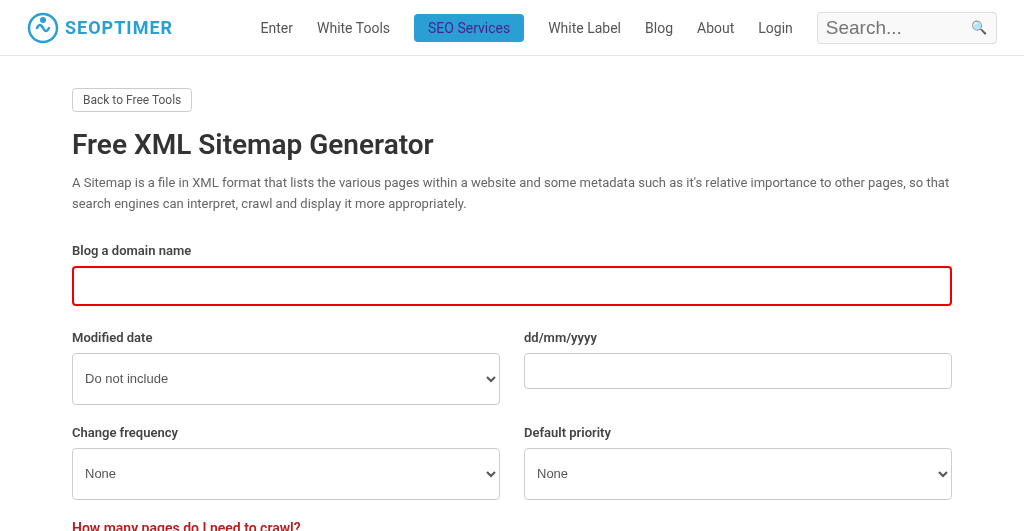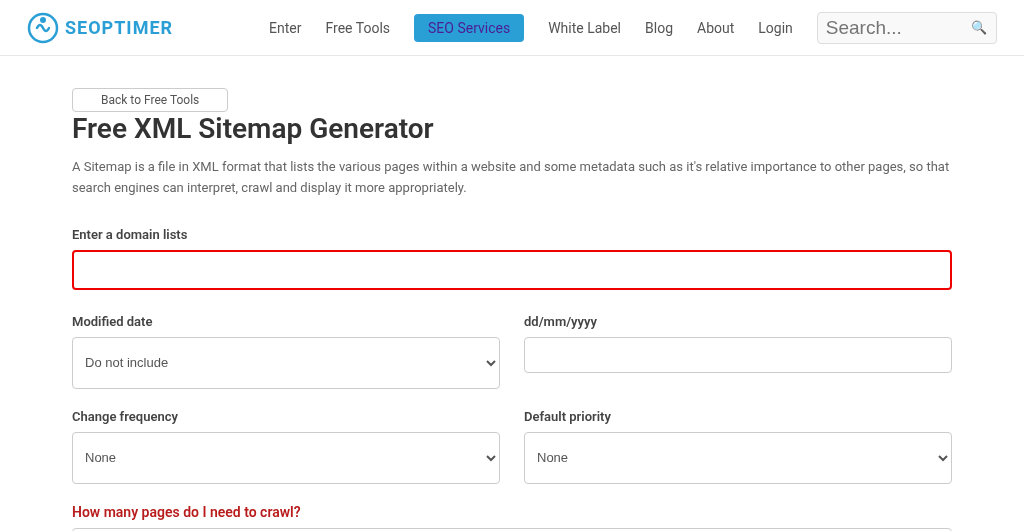--- a/index.html
+++ b/index.html
@@ -80,24 +80,25 @@
     .main {
       max-width: 960px;
       margin: 0 auto;
       padding: 32px 40px 40px;
     }
 
     .back-link {
       display: inline-block;
       border: 1px solid #ccc;
       border-radius: 4px;
-      padding: 4px 28px;
+      padding: 4px 10px;
       font-size: 12px;
       color: #555;
       text-decoration: none;
+      margin-bottom: 16px;
     }
 
     h1 {
       font-size: 28px;
       font-weight: 600;
       color: #333;
       margin-bottom: 12px;
     }
 
     .description {
@@ -195,41 +196,41 @@
   <a class="nav-logo" href="#">
     <svg class="logo-icon" viewBox="0 0 32 32" fill="none" xmlns="http://www.w3.org/2000/svg">
       <circle cx="16" cy="16" r="14" stroke="#2a9fd6" stroke-width="2.5" fill="none"></circle>
       <path d="M10 16 Q13 10 16 16 Q19 22 22 16" stroke="#2a9fd6" stroke-width="2.5" fill="none" stroke-linecap="round"></path>
       <circle cx="16" cy="8" r="3" fill="#2a9fd6"></circle>
     </svg>
     <span class="logo-text">SEOPTIMER</span>
   </a>
   <ul class="nav-links">
     <li><a href="#">Enter</a></li>
-    <li><a href="#">Free Tools</a></li>
+    <li><a href="#">White Tools</a></li>
     <li><a href="#" class="active">SEO Services</a></li>
     <li><a href="#">White Label</a></li>
     <li><a href="#">Blog</a></li>
     <li><a href="#">About</a></li>
     <li><a href="#">Login</a></li>
   </ul>
   <div class="nav-search">
     <input type="text" placeholder="Search..." style="">
     <span class="search-icon-nav">🔍</span>
   </div>
 </nav>
 
 <div class="main">
   <a href="#" class="back-link">Back to Free Tools</a>
 
   <h1>Free XML Sitemap Generator</h1>
   <p class="description">A Sitemap is a file in XML format that lists the various pages within a website and some metadata such as it's relative importance to other pages, so that search engines can interpret, crawl and display it more appropriately.</p>
 
   
-  <label class="field-label">Enter a domain lists</label>
+  <label class="field-label">Blog a domain name</label>
   <input type="text" class="domain-input" placeholder="" style="">
 
   
   <div class="form-row">
     <div class="form-group">
       <label>Modified date</label>
       <select>
         <option>Do not include</option>
         <option>Today</option>
         <option>Custom</option>

